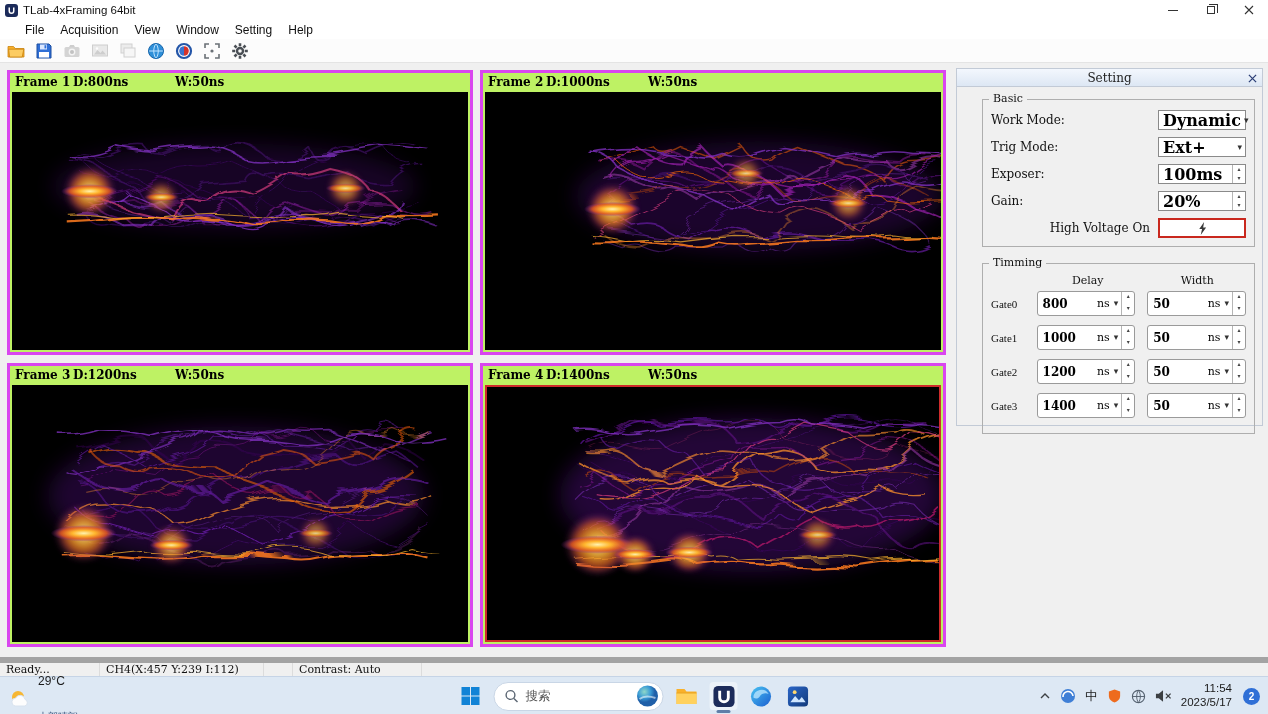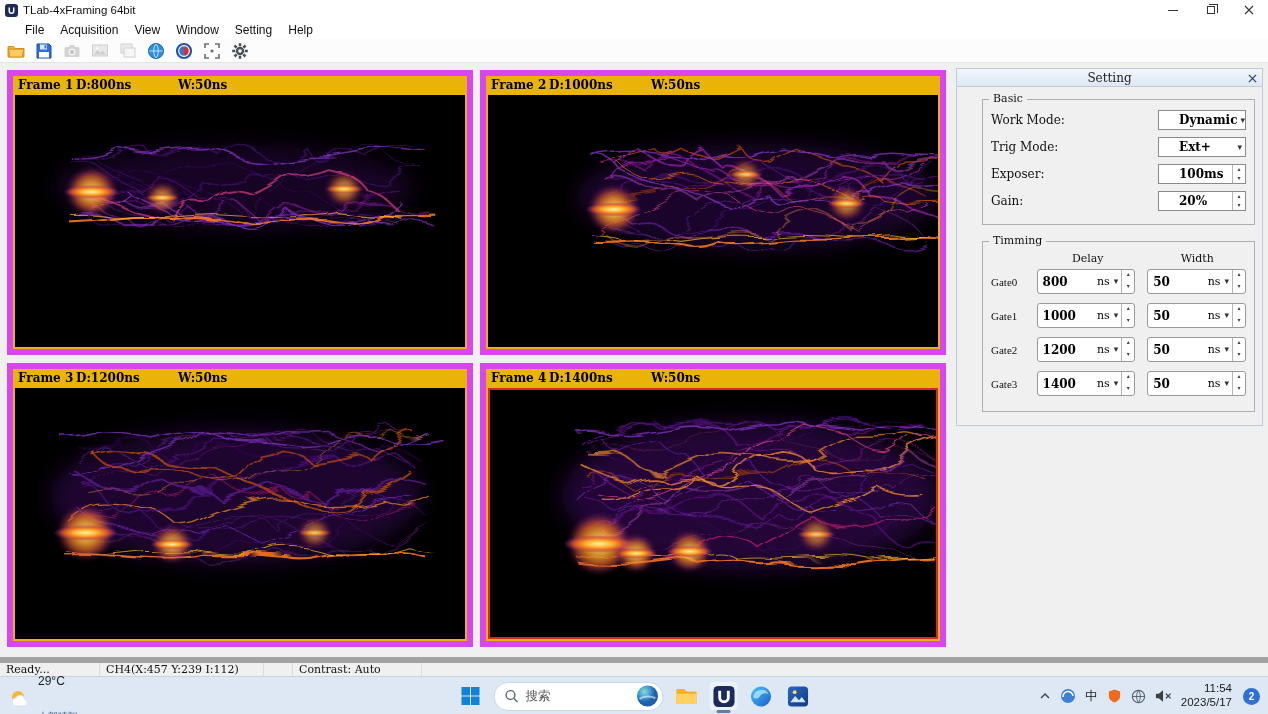--- a/index.html
+++ b/index.html
@@ -19,40 +19,40 @@
   
   .menubar { position:absolute; left:0; top:20px; width:1268px; height:19px; background:#fff; display:flex; align-items:center; padding-left:17px; }
   .menuitem { font-size:12px; color:#111; padding:2px 8px; }
 
   
   .toolbar { position:absolute; left:0; top:39px; width:1268px; height:24px; background:#fcfcfc; border-bottom:1px solid #e4e4e4; display:flex; align-items:center; padding-left:4px; gap:4px; }
   .tbtn { width:24px; height:22px; display:flex; align-items:center; justify-content:center; border-radius:3px; }
   .tbtn.disabled { opacity:.42; filter:saturate(0); }
 
   
-  .frame { position:absolute; background:#eab308; border:6px solid #d946ef; }
+  .frame { position:absolute; background:#bef264; border:3px solid #d946ef; }
   .fhead { height:18px; display:flex; align-items:center; padding-left:5px; font-family:"DejaVu Serif",serif; font-weight:bold; font-size:12px; color:#000; }
   .fname { width:58px; }
   .fdelay { width:102px; }
   .fimg { position:absolute; left:2px; right:2px; top:19px; bottom:2px; background:#000; overflow:hidden; }
   .frame.selected .fimg { border:2px solid #cf2b2b; }
   .fimg svg { position:absolute; left:0; top:0; width:100%; height:100%; display:block; }
 
   
   .panel { position:absolute; left:956px; top:68px; width:307px; height:358px; background:#f0f0f0; border:1px solid #c2cad6; }
   .phead { height:18px; background:linear-gradient(#f3f7fd,#dde7f4); border-bottom:1px solid #c2cad6; position:relative; display:flex; align-items:center; justify-content:center; }
   .phead .ptitle { font-size:12px; color:#222; font-family:"DejaVu Serif",serif; }
   .pclose { position:absolute; right:3px; top:2px; width:14px; height:14px; display:flex; align-items:center; justify-content:center; }
   .group { position:relative; border:1px solid #aeaeae; margin:12px 7px 0 25px; padding:10px 8px 6px 8px; }
   .group-label { position:absolute; top:-8px; left:6px; background:#f0f0f0; padding:0 4px; font-family:"DejaVu Serif",serif; font-size:11px; color:#111; }
   .brow { display:flex; align-items:center; justify-content:space-between; height:20px; margin-bottom:7px; }
   .brow.hv { justify-content:flex-end; gap:8px; margin-bottom:2px; }
   .rlabel { font-family:"DejaVu Serif",serif; font-size:12px; color:#111; }
   .ctl { width:88px; height:20px; background:#fff; border:1px solid #8a8a8a; display:flex; align-items:center; }
-  .ctl .val { flex:1; font-family:"DejaVu Serif",serif; font-weight:bold; font-size:12px; padding-left:20px; white-space:nowrap; }
+  .ctl .val { flex:1; font-family:"DejaVu Serif",serif; font-weight:bold; font-size:16px; padding-left:4px; white-space:nowrap; }
   .chev { font-size:9px; color:#333; padding:0 3px; line-height:1; }
   .spin { width:13px; height:100%; border-left:1px solid #b5b5b5; display:flex; flex-direction:column; }
   .spin span { flex:1; font-size:6px; line-height:9px; text-align:center; color:#444; }
   .hv-btn { width:88px; height:20px; background:#fff; border:2px solid #c9281e; display:flex; align-items:center; justify-content:center; }
   .tcols { display:flex; margin-left:48px; margin-bottom:4px; }
   .tcols span { width:104px; text-align:center; font-family:"DejaVu Serif",serif; font-size:11px; color:#111; }
   .tcols span + span { margin-left:12px; }
   .grow { display:flex; align-items:center; margin-bottom:9px; }
   .glabel { width:48px; font-family:Liberation Serif, serif; font-size:11px; color:#111; }
   .gctl { width:104px; height:25px; background:#fff; border:1px solid #9a9a9a; border-radius:3px; display:flex; align-items:center; overflow:hidden; }
@@ -467,20 +467,28 @@
       <span class="rlabel">Gain:</span>
       <span class="ctl">
         <span class="val">20%</span>
         <span class="spin">
           <span>▴</span>
           <span>▾</span>
         </span>
       </span>
     </div>
 
+    <div class="brow hv">
+      <span class="rlabel">High Voltage On</span>
+      <span class="hv-btn">
+        <svg width="9" height="13" viewBox="0 0 9 14">
+          <path d="M6.2 0L1 7.6h3L2.6 14l5.8-8.2H5.2z" fill="#3a3a3a"></path>
+        </svg>
+      </span>
+    </div>
   </div>
 
   <div class="group" style="margin-top:16px;">
     <span class="group-label">Timming</span>
 
     <div class="tcols">
       <span>Delay</span>
       <span>Width</span>
     </div>
 

